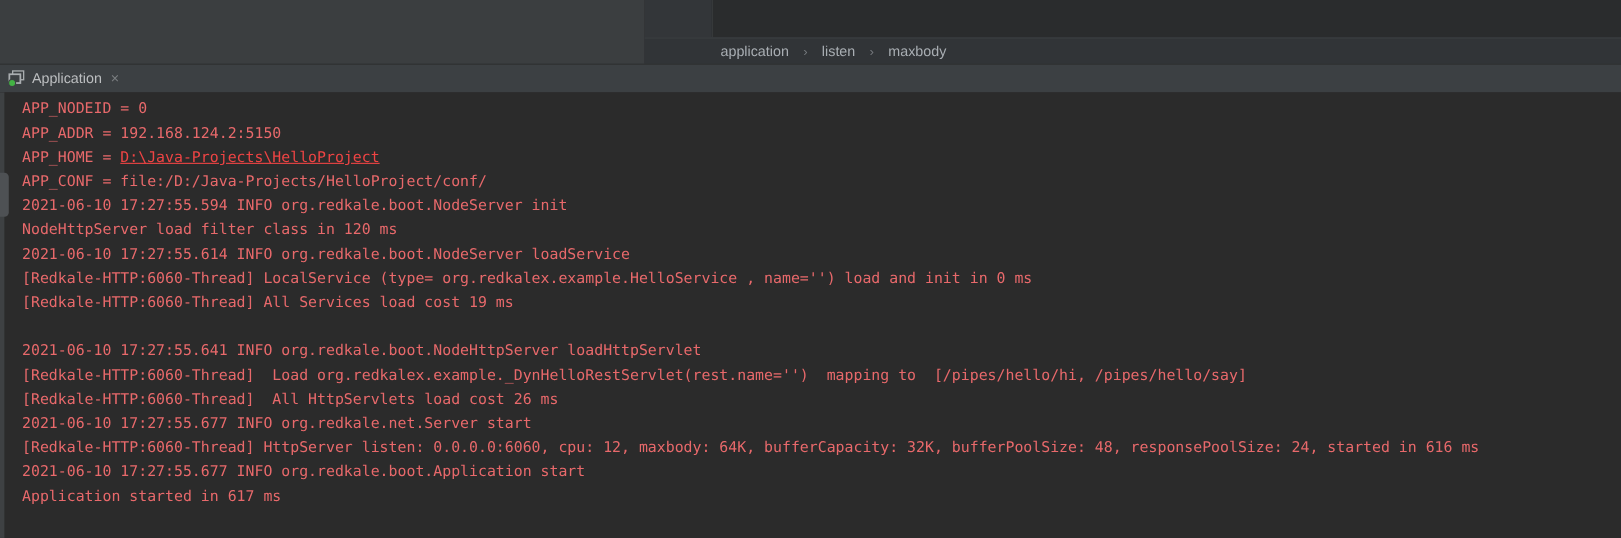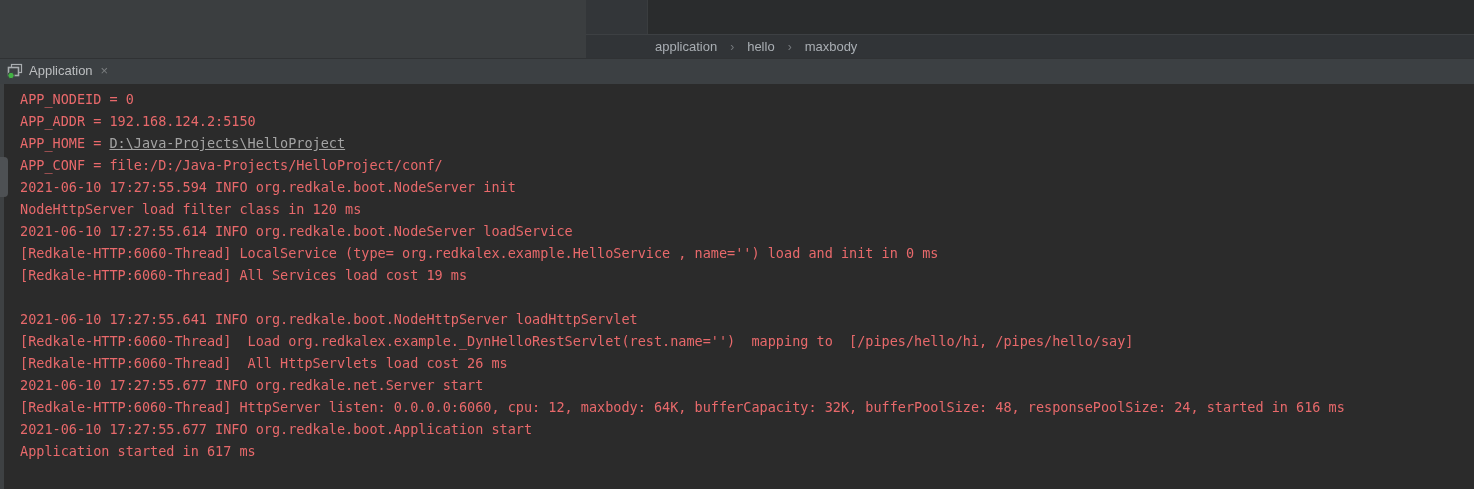--- a/index.html
+++ b/index.html
@@ -28,41 +28,41 @@
   .tab-underline { position: absolute; left: 5px; top: 81px; width: 104px; height: 3px;
                    background: #7e8184; }
 
   
   .console { position: absolute; left: 0; top: 84px; width: 1474px; height: 405px;
              background: #2b2b2b; padding: 4px 0 16px 20px;
              font-family: "DejaVu Sans Mono", "Liberation Mono", monospace;
              font-size: 13.5px; line-height: 22px; white-space: pre; overflow: hidden; }
   .console-line { height: 22px; }
   .console-line .err { color: #e8696b; }
-  .console-line .link { color: #a3a3a3; text-decoration: underline; cursor: pointer; }
+  .console-line .link { color: #ef4444; text-decoration: underline; cursor: pointer; }
 
   .console-gutter { position: absolute; left: 0; top: 84px; width: 4px; height: 405px; background: #3e4143; }
   .gutter-thumb { position: absolute; left: 0; top: 157px; width: 8px; height: 40px;
                   background: #4e5154; border-radius: 0 4px 4px 0; }
 
   
   .run-icon { position: relative; width: 16px; height: 16px; }
   .run-icon svg { display: block; }
 </style>
 </head>
 <body>
 
 <div class="editor-left"></div>
 <div class="editor-mid-top"></div>
 <div class="editor-right-top"></div>
 
 <div class="breadcrumb-bar">
   <span class="crumb">application</span>
   <span class="sep">›</span>
-  <span class="crumb">hello</span>
+  <span class="crumb">listen</span>
   <span class="sep">›</span>
   <span class="crumb">maxbody</span>
 </div>
 
 <div class="tab-bar">
   <div class="run-tab">
     <span class="run-icon">
       <svg width="16" height="16" viewBox="0 0 16 16">
         <rect x="4.5" y="1.5" width="10" height="8" fill="none" stroke="#a9adb0" stroke-width="1.2"></rect>
         <rect x="1.5" y="4.5" width="10" height="8" fill="#3c4043" stroke="#a9adb0" stroke-width="1.6"></rect>

